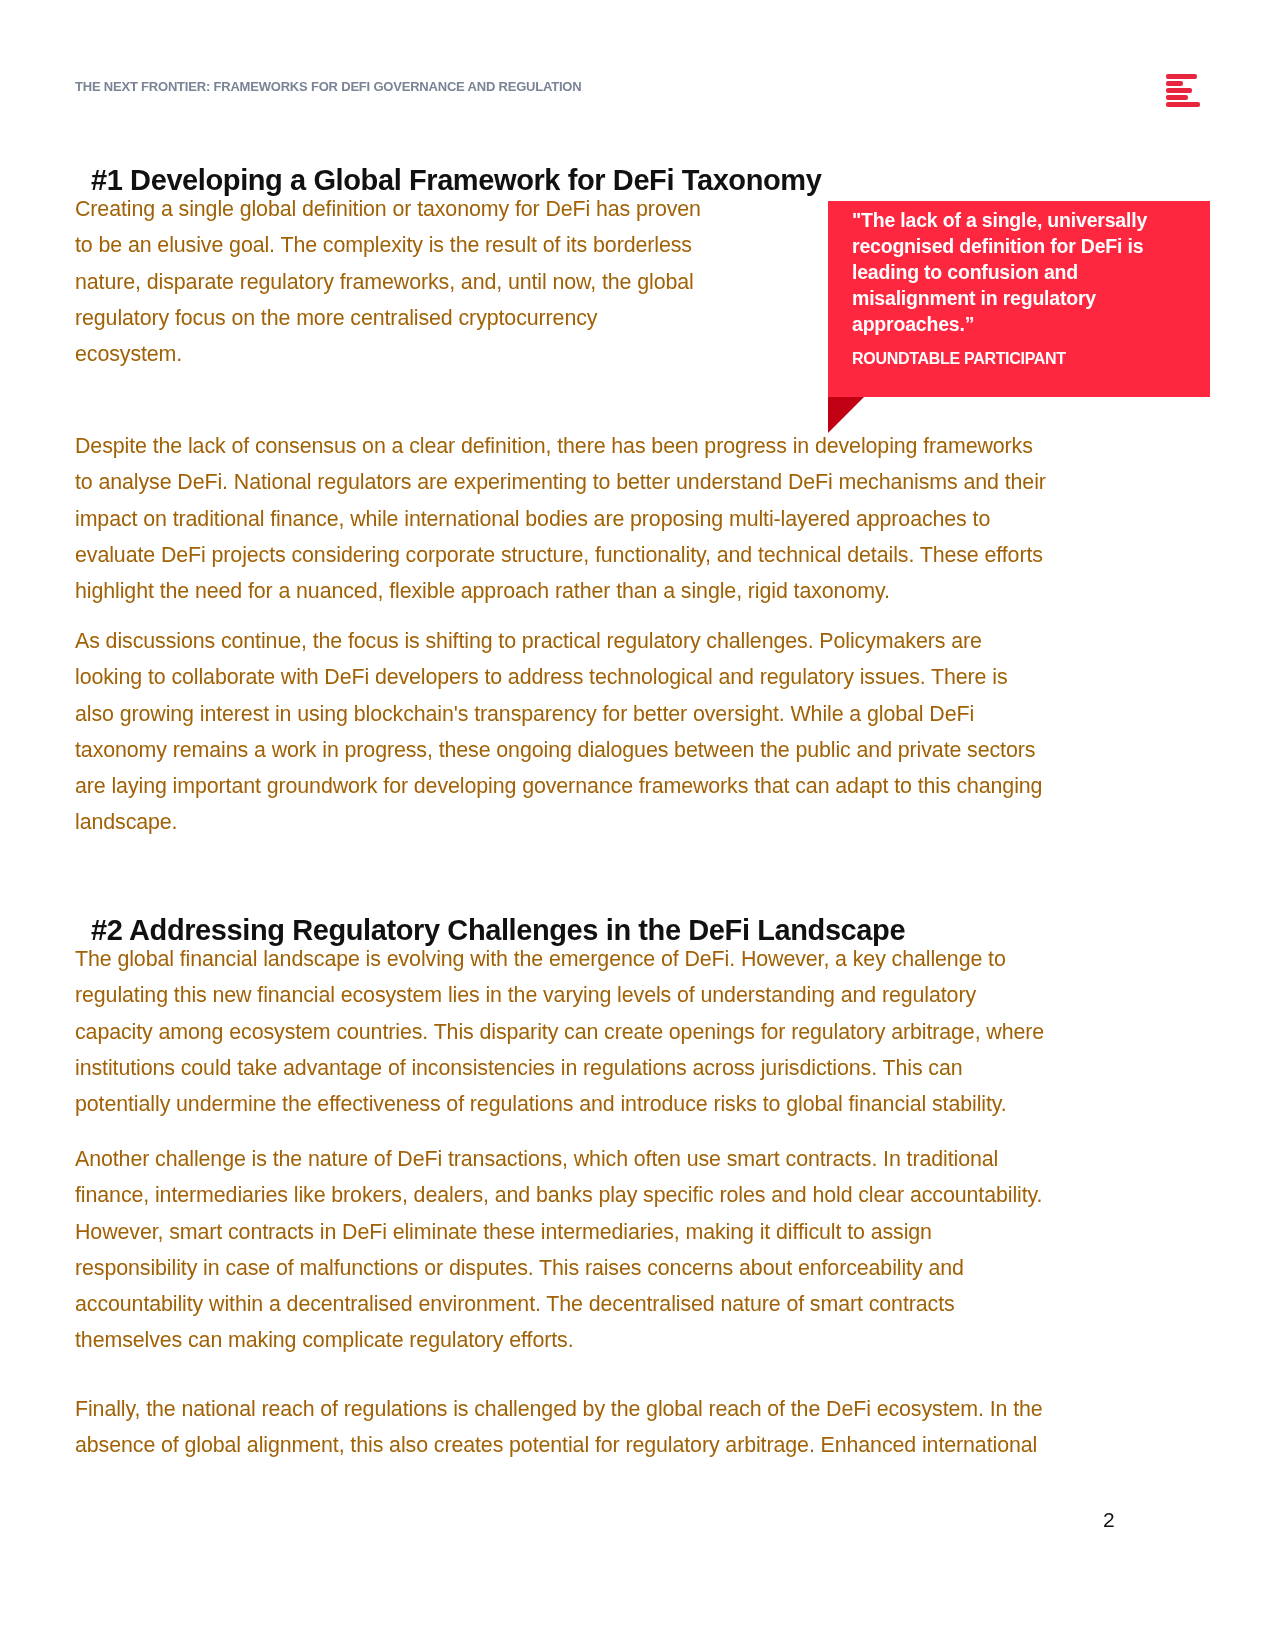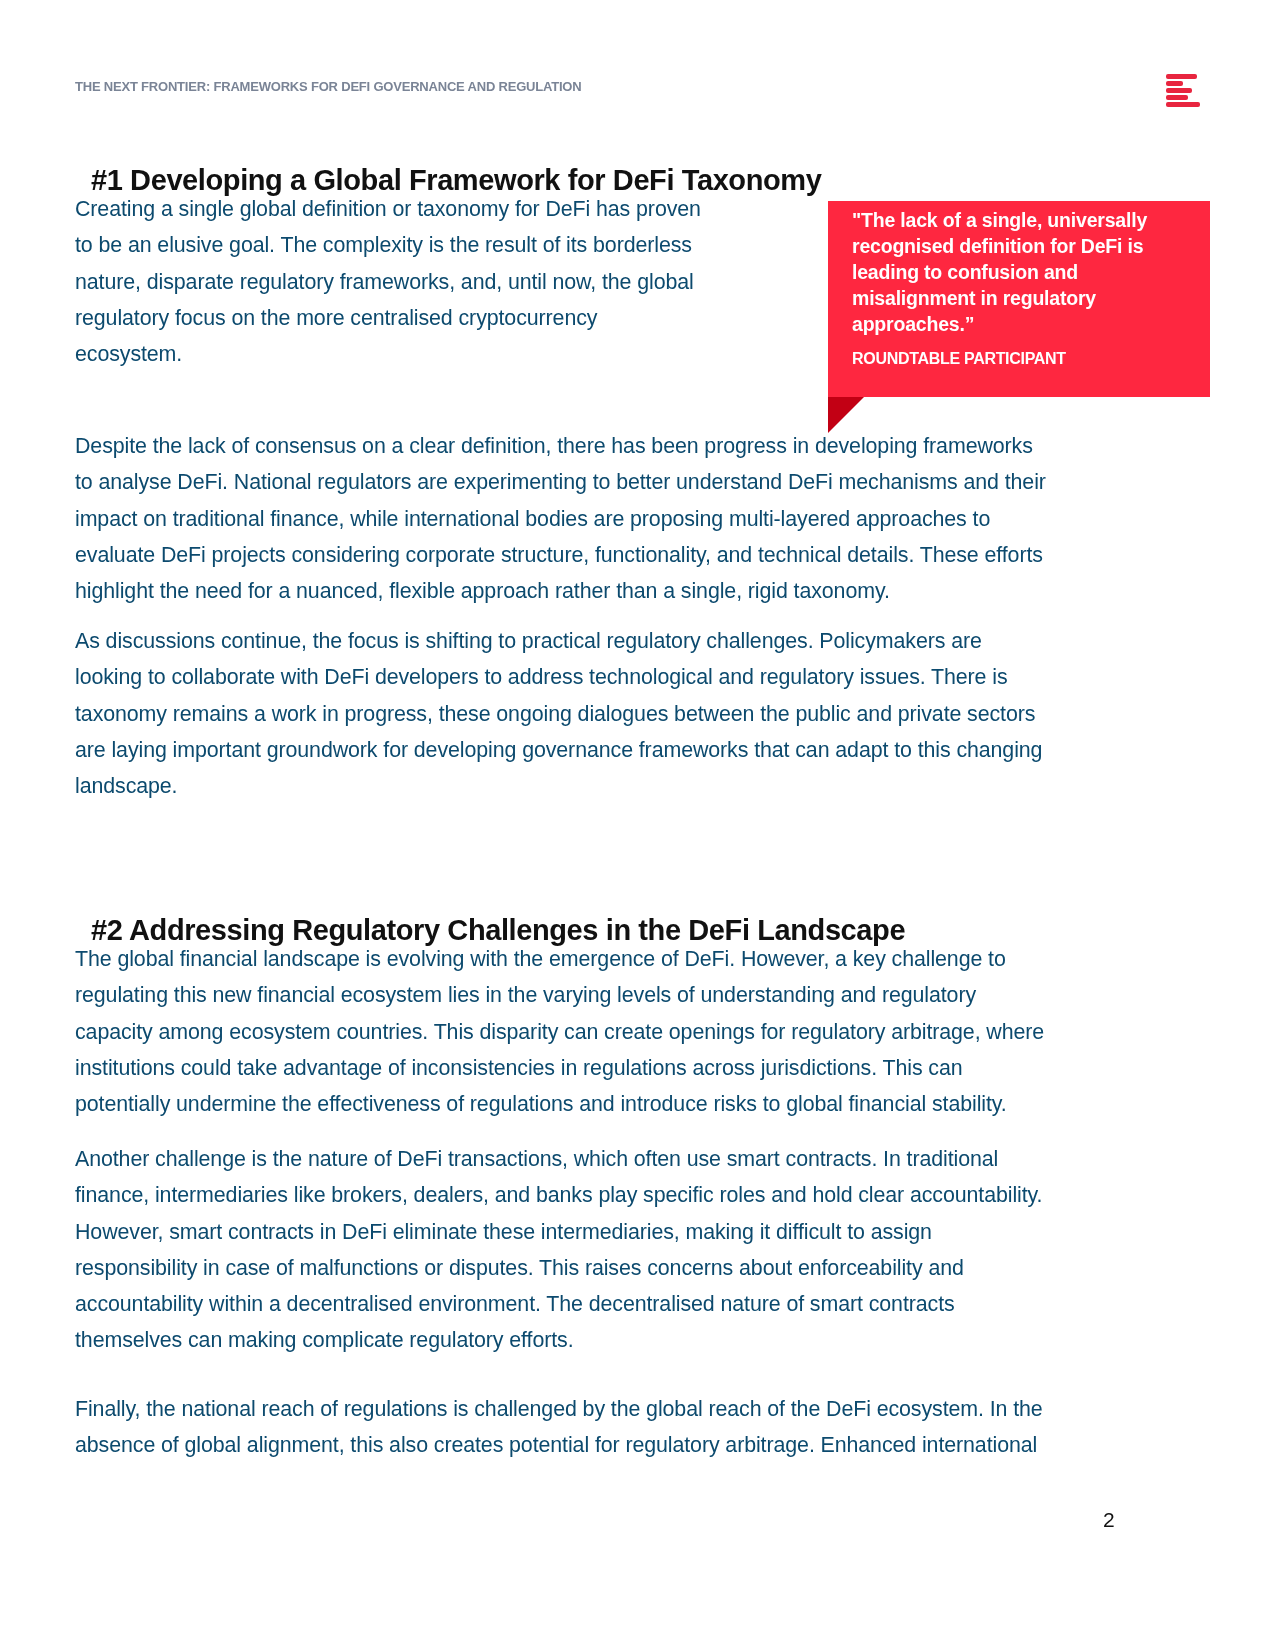--- a/index.html
+++ b/index.html
@@ -17,21 +17,21 @@
   .logo .bar { position: absolute; left: 0; height: 5px; background: #e8253f; border-radius: 2px; }
 
   .heading {
     position: absolute; left: 75px; margin: 16px;
     font-family: "Liberation Sans", sans-serif; font-weight: bold;
     font-size: 29px; letter-spacing: -0.4px; color: #111111; white-space: nowrap;
   }
   .para { position: absolute; left: 75px; margin: 0; }
   .para .line {
     display: block; height: 36.3px; line-height: 36.3px;
-    font-size: 21.4px; white-space: nowrap; color: #0c4a6e;
+    font-size: 21.4px; white-space: nowrap; color: #a16207;
     letter-spacing: -0.1px;
   }
 
   .quote-box {
     position: absolute; left: 828px; top: 201px; width: 382px; height: 196px;
     background: #fe2740;
   }
   .quote-tail {
     position: absolute; left: 828px; top: 397px; width: 0; height: 0;
     border-left: 36px solid transparent; border-top: 36px solid #c20014;
@@ -92,20 +92,21 @@
   <span class="line">Despite the lack of consensus on a clear definition, there has been progress in developing frameworks</span>
   <span class="line">to analyse DeFi. National regulators are experimenting to better understand DeFi mechanisms and their</span>
   <span class="line">impact on traditional finance, while international bodies are proposing multi-layered approaches to</span>
   <span class="line">evaluate DeFi projects considering corporate structure, functionality, and technical details. These efforts</span>
   <span class="line">highlight the need for a nuanced, flexible approach rather than a single, rigid taxonomy.</span>
 </p>
 
 <p class="para" style="top:623px;">
   <span class="line">As discussions continue, the focus is shifting to practical regulatory challenges. Policymakers are</span>
   <span class="line">looking to collaborate with DeFi developers to address technological and regulatory issues. There is</span>
+  <span class="line">also growing interest in using blockchain's transparency for better oversight. While a global DeFi</span>
   <span class="line">taxonomy remains a work in progress, these ongoing dialogues between the public and private sectors</span>
   <span class="line">are laying important groundwork for developing governance frameworks that can adapt to this changing</span>
   <span class="line">landscape.</span>
 </p>
 
 <h2 class="heading" style="top:898px;">#2 Addressing Regulatory Challenges in the DeFi Landscape</h2>
 
 <p class="para" style="top:941px;">
   <span class="line">The global financial landscape is evolving with the emergence of DeFi. However, a key challenge to</span>
   <span class="line">regulating this new financial ecosystem lies in the varying levels of understanding and regulatory</span>

